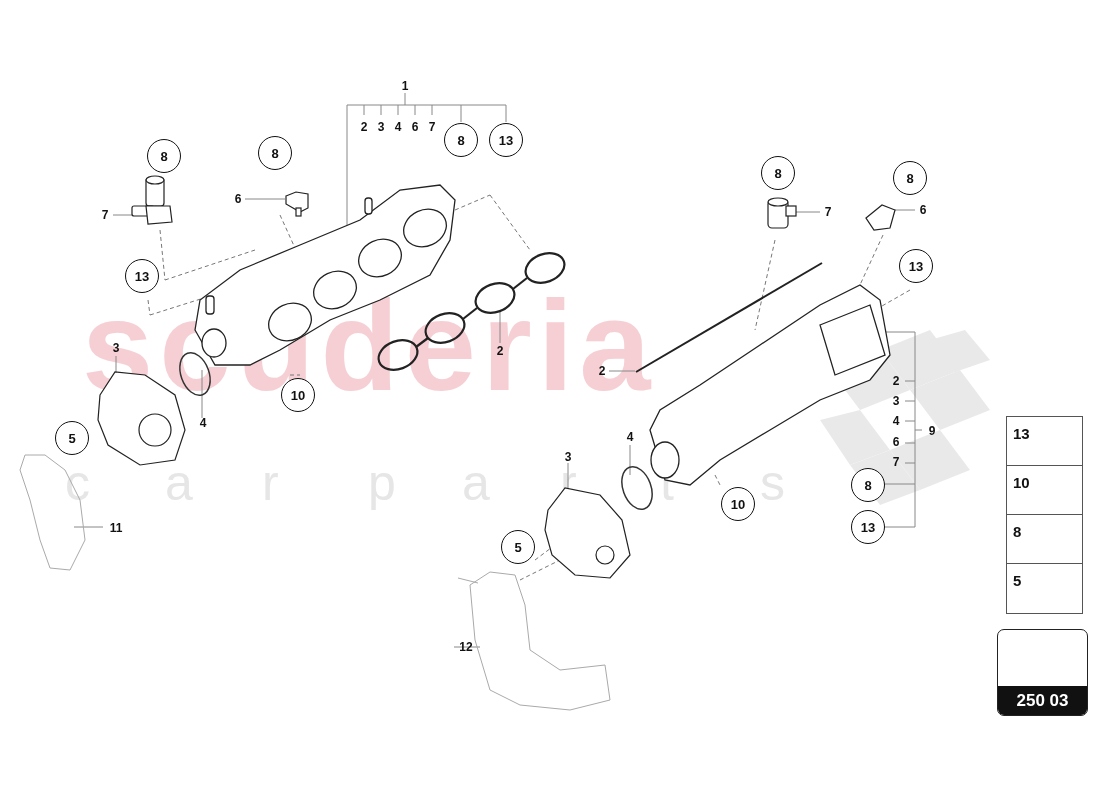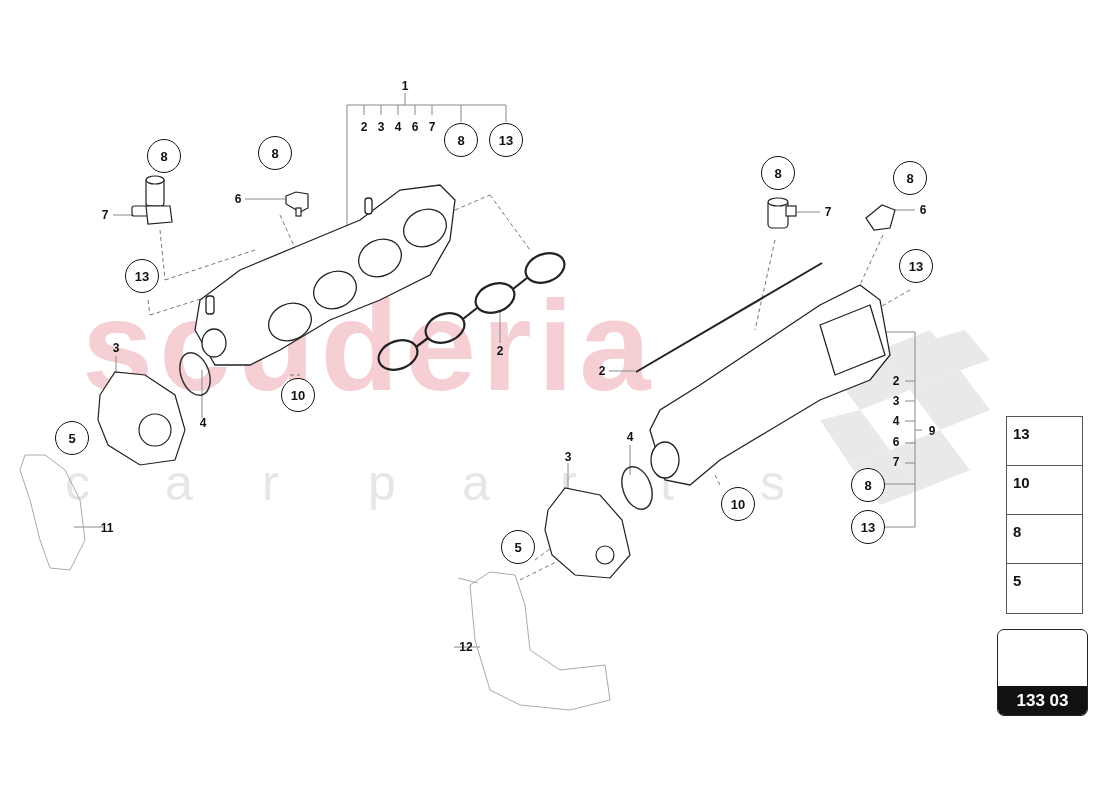--- a/index.html
+++ b/index.html
@@ -226,21 +226,21 @@
   <div class="circ" style="left:164px;top:156px">8</div>
   <div class="lbl" style="left:105px;top:215px">7</div>
   <div class="circ" style="left:275px;top:153px">8</div>
   <div class="lbl" style="left:238px;top:199px">6</div>
   <div class="circ" style="left:142px;top:276px">13</div>
   <div class="lbl" style="left:500px;top:351px">2</div>
   <div class="lbl" style="left:203px;top:423px">4</div>
   <div class="lbl" style="left:116px;top:348px">3</div>
   <div class="circ" style="left:72px;top:438px">5</div>
   <div class="circ" style="left:298px;top:395px">10</div>
-  <div class="lbl" style="left:107px;top:528px">11</div>
+  <div class="lbl" style="left:116px;top:528px">11</div>
 
   <div class="circ" style="left:778px;top:173px">8</div>
   <div class="lbl" style="left:828px;top:212px">7</div>
   <div class="circ" style="left:910px;top:178px">8</div>
   <div class="lbl" style="left:923px;top:210px">6</div>
   <div class="circ" style="left:916px;top:266px">13</div>
   <div class="lbl" style="left:602px;top:371px">2</div>
   <div class="lbl" style="left:630px;top:437px">4</div>
   <div class="lbl" style="left:568px;top:457px">3</div>
   <div class="circ" style="left:518px;top:547px">5</div>
@@ -265,15 +265,15 @@
     </div>
     <div class="legend-row">
       <span class="legend-num">8</span>
     </div>
     <div class="legend-row">
       <span class="legend-num">5</span>
     </div>
   </div>
 
   <div class="badge">
-    <div class="badge-bot">133 03</div>
+    <div class="badge-bot">250 03</div>
   </div>
 </div>
 
 </body></html>

